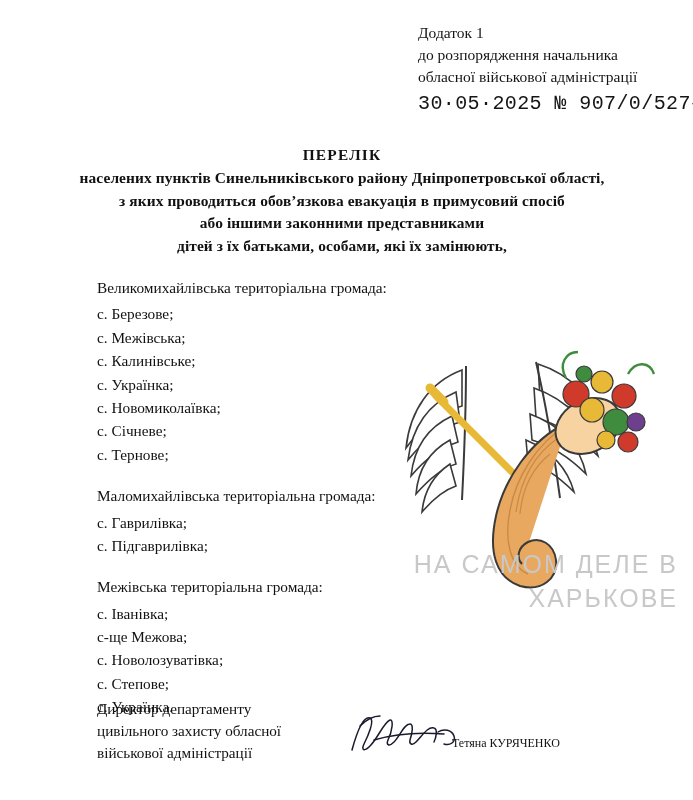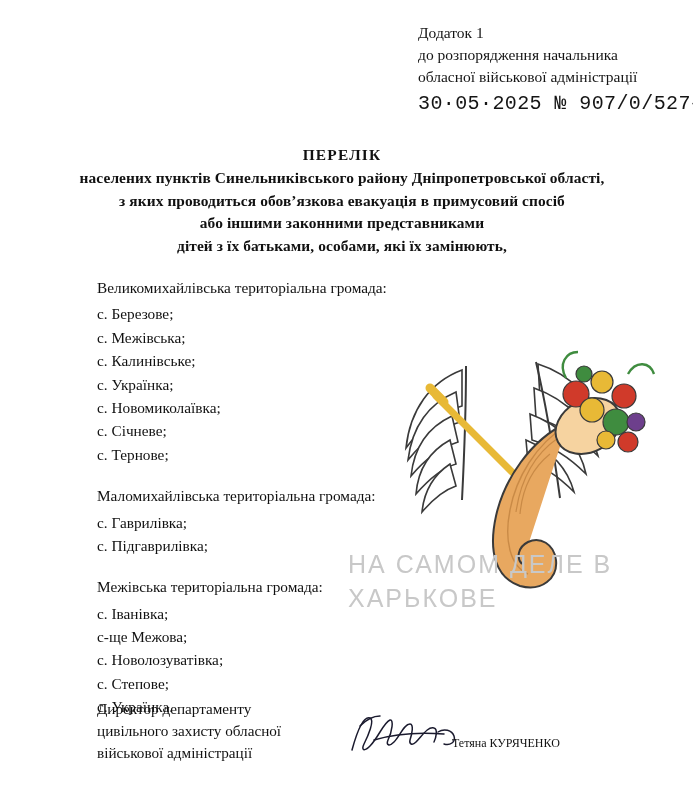--- a/index.html
+++ b/index.html
@@ -116,21 +116,21 @@
     height: 300px;
     z-index: 1;
   }
 
   
   .watermark {
     position: absolute;
     top: 548px;
     left: 348px;
     width: 330px;
-    text-align: left;
+    text-align: right;
     font-size: 25px;
     letter-spacing: 2px;
     color: #c8c8c8;
     font-family: "Liberation Sans", sans-serif;
     line-height: 1.35;
     z-index: 5;
     pointer-events: none;
   }
 </style>
 </head>

